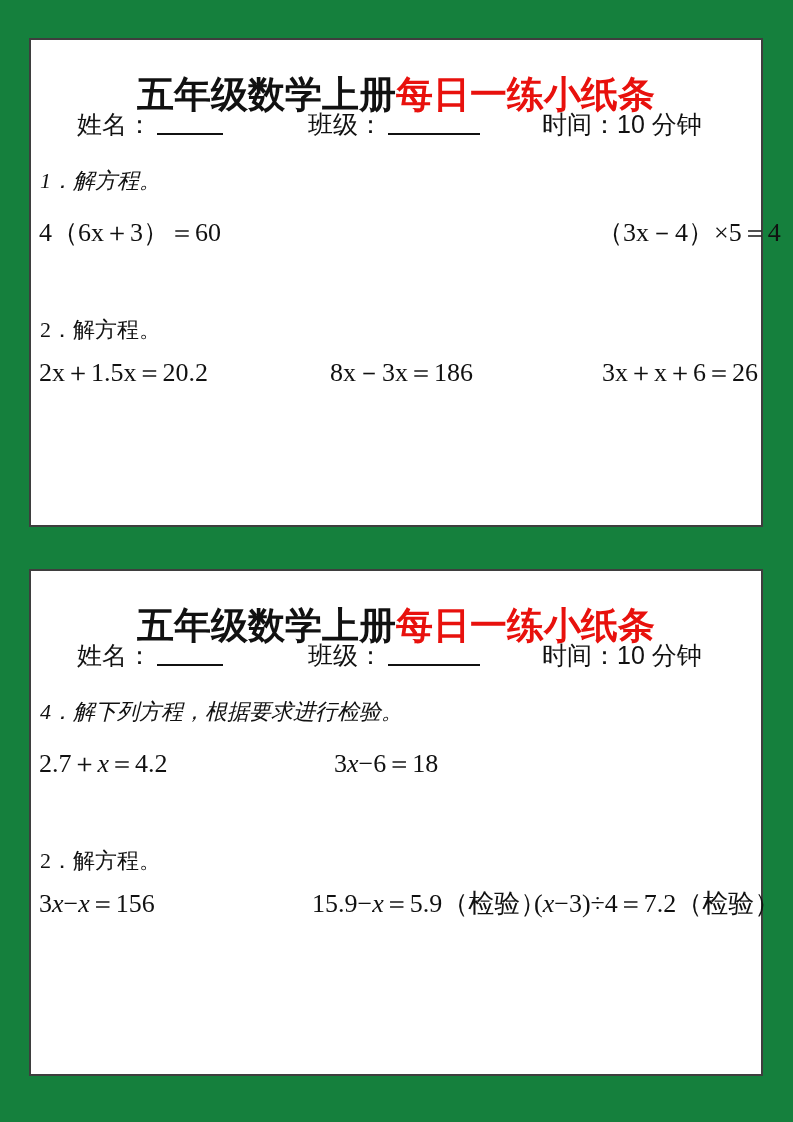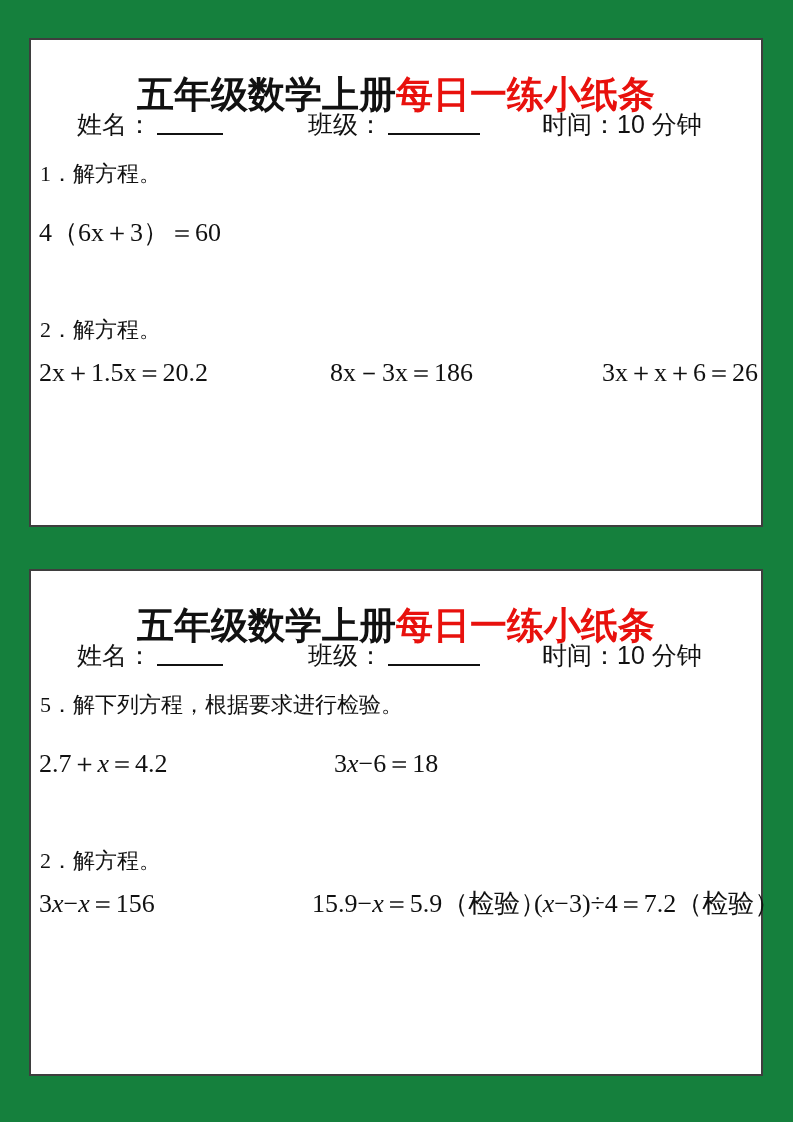--- a/index.html
+++ b/index.html
@@ -57,21 +57,21 @@
   .blank-class { width: 92px; }
 
   .heading {
     position: absolute;
     left: 9px;
     font-size: 22px;
     line-height: 28px;
     font-family: "Liberation Serif", "Liberation Sans", serif;
     white-space: nowrap;
   }
-  .h-1 { top: 120px; }
+  .h-1 { top: 127px; font-style: italic; }
   .h-2 { top: 276px; }
 
   .eq {
     position: absolute;
     font-family: "Liberation Serif", serif;
     font-size: 26px;
     line-height: 30px;
     white-space: nowrap;
   }
   .r1 { top: 150px; margin-top: 28px; }
@@ -90,41 +90,42 @@
     <span class="info-item info-name">
       <span>姓名：</span><span class="blank blank-name"></span>
     </span>
     <span class="info-item info-class">
       <span>班级：</span><span class="blank blank-class"></span>
     </span>
     <span class="info-item info-time">时间：10 分钟</span>
 
     <div class="heading h-1">1．解方程。</div>
     <span class="eq r1" style="left:8px">4（6x＋3）＝60</span>
+    <span class="eq r1" style="left:566px">（3x－4）×5＝4</span>
 
     <div class="heading h-2">2．解方程。</div>
     <span class="eq r2" style="left:8px">2x＋1.5x＝20.2</span>
     <span class="eq r2" style="left:299px">8x－3x＝186</span>
     <span class="eq r2" style="left:571px">3x＋x＋6＝26</span>
   </section>
 
   <section class="card card-2">
     <h1 class="title">
       <span class="black">五年级数学上册</span><span class="red">每日一练小纸条</span>
     </h1>
 
     <span class="info-item info-name">
       <span>姓名：</span><span class="blank blank-name"></span>
     </span>
     <span class="info-item info-class">
       <span>班级：</span><span class="blank blank-class"></span>
     </span>
     <span class="info-item info-time">时间：10 分钟</span>
 
-    <div class="heading h-1">5．解下列方程，根据要求进行检验。</div>
+    <div class="heading h-1">4．解下列方程，根据要求进行检验。</div>
     <span class="eq r1" style="left:8px">2.7＋<i>x</i>＝4.2</span>
     <span class="eq r1" style="left:303px">3<i>x</i>−6＝18</span>
 
     <div class="heading h-2">2．解方程。</div>
     <span class="eq r2" style="left:8px">3<i>x</i>−<i>x</i>＝156</span>
     <span class="eq r2" style="left:281px">15.9−<i>x</i>＝5.9（检验）</span>
     <span class="eq r2" style="left:503px">(<i>x</i>−3)÷4＝7.2（检验）</span>
   </section>
 
 </div>

